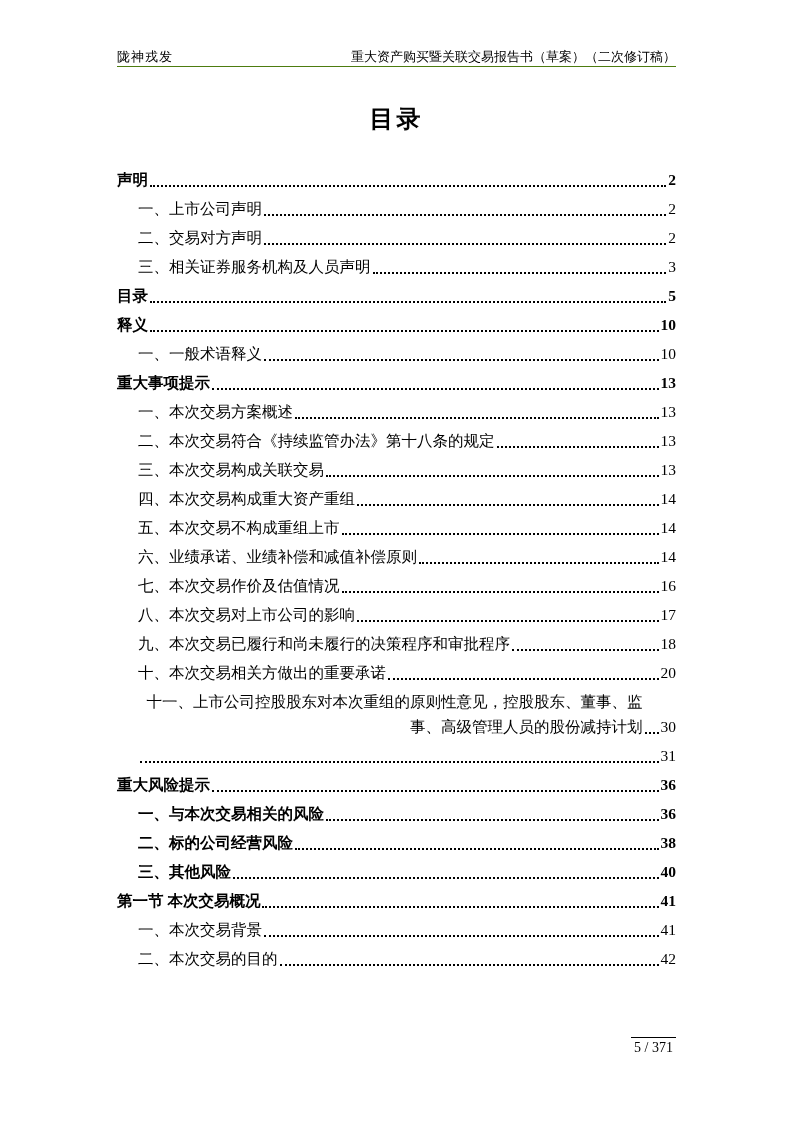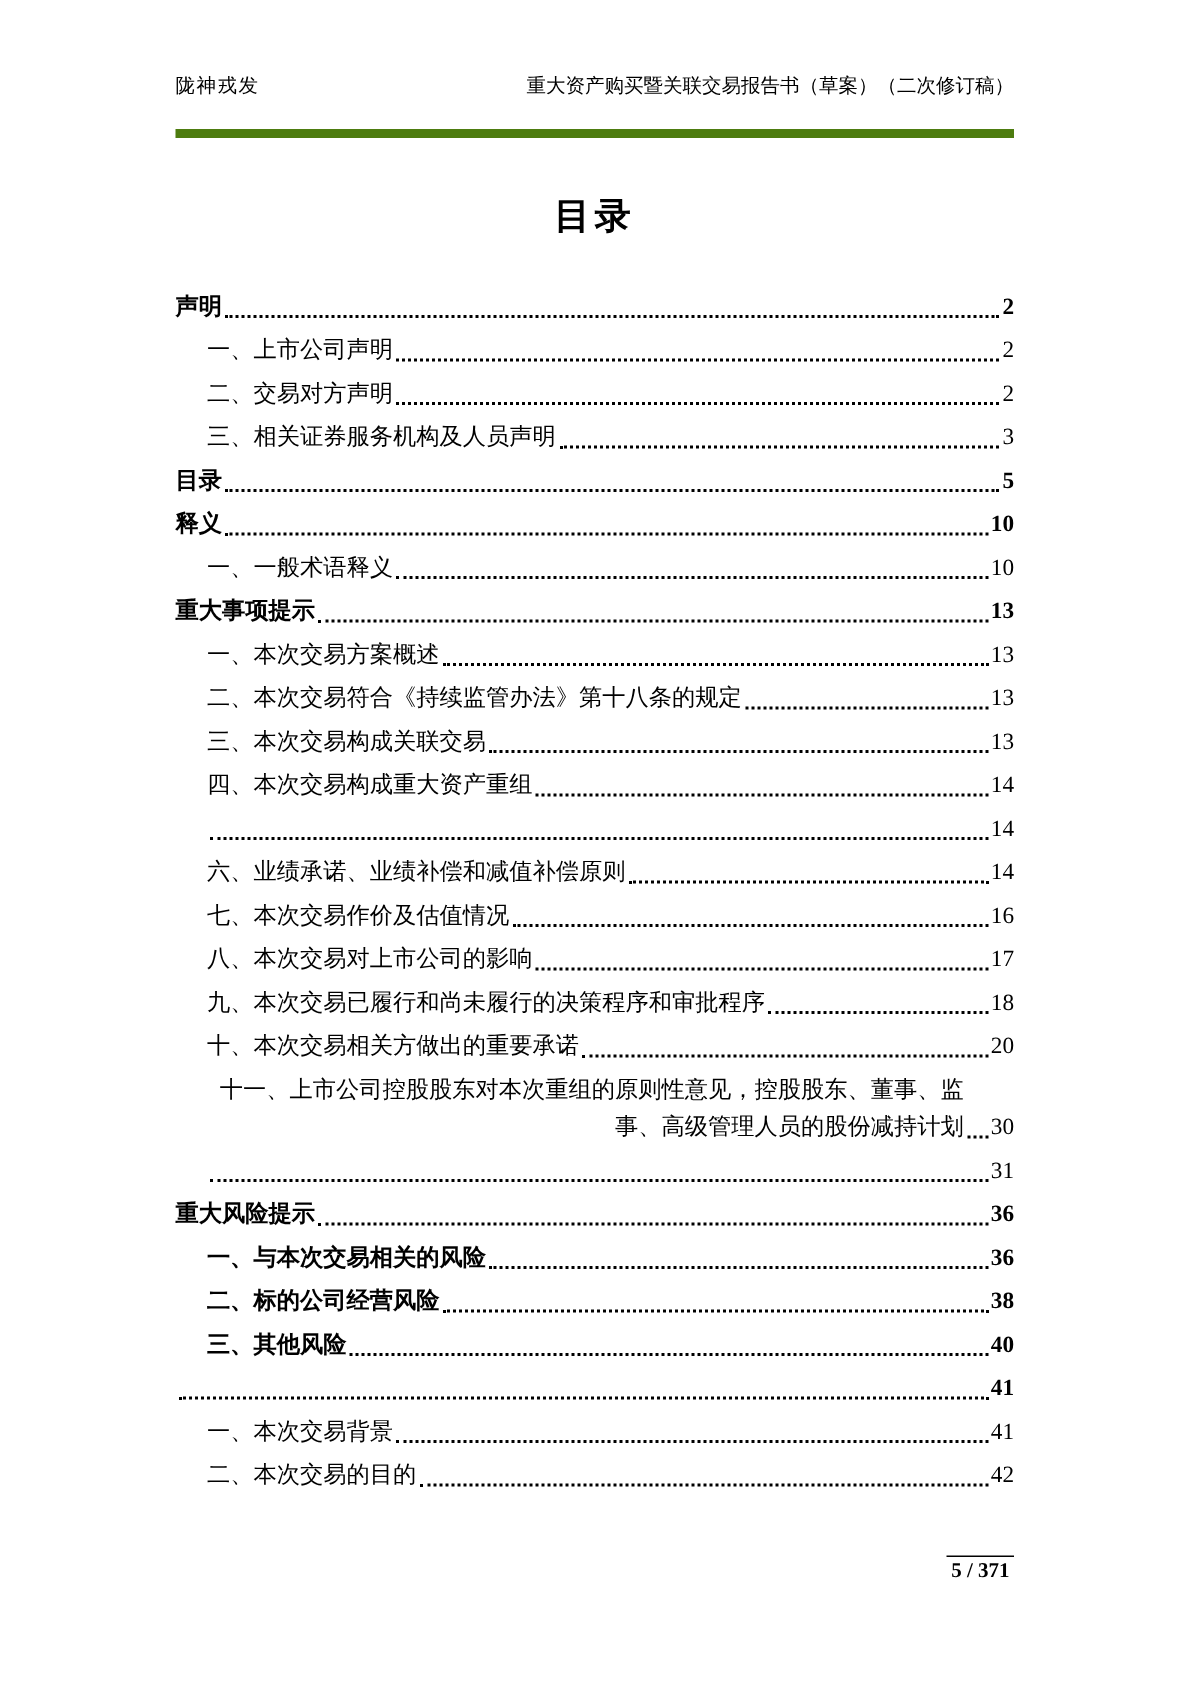--- a/index.html
+++ b/index.html
@@ -14,22 +14,22 @@
   .page {
     width: 793px; height: 1122px;
     padding: 48px 117px 0 117px;
     position: relative;
   }
   .doc-header {
     display: flex;
     justify-content: space-between;
     align-items: flex-end;
     font-size: 13px;
-    padding-bottom: 20px;
-    border-bottom: 6px solid #4d7c0f;
+    padding-bottom: 0;
+    border-bottom: 1px solid #4d7c0f;
   }
   .doc-header .hdr-left { letter-spacing: 1px; }
   .doc-title {
     text-align: center;
     font-size: 24px;
     font-weight: bold;
     margin-top: 36px;
     letter-spacing: 3px;
   }
   .toc { margin-top: 32px; }
@@ -48,21 +48,21 @@
     border-bottom: 2px dotted #000;
     margin: 0 2px 5px 2px;
   }
   .doc-footer {
     position: absolute;
     right: 117px;
     bottom: 66px;
   }
   .page-num {
     font-size: 14px;
-    font-weight: bold;
+    font-weight: normal;
     border-top: 1px solid #000;
     padding: 2px 3px 0 3px;
     display: inline-block;
     margin-top: 36px;
   }
 </style>
 </head>
 <body>
 
 <div class="page">
@@ -129,20 +129,21 @@
         <span class="toc-text">三、本次交易构成关联交易</span>
         <span class="toc-leader"></span>
         <span class="toc-page">13</span>
       </div>
       <div class="toc-entry level-1">
         <span class="toc-text">四、本次交易构成重大资产重组</span>
         <span class="toc-leader"></span>
         <span class="toc-page">14</span>
       </div>
       <div class="toc-entry level-1">
+        <span class="toc-text">五、本次交易不构成重组上市</span>
         <span class="toc-leader"></span>
         <span class="toc-page">14</span>
       </div>
       <div class="toc-entry level-1">
         <span class="toc-text">六、业绩承诺、业绩补偿和减值补偿原则</span>
         <span class="toc-leader"></span>
         <span class="toc-page">14</span>
       </div>
       <div class="toc-entry level-1">
         <span class="toc-text">七、本次交易作价及估值情况</span>
@@ -187,20 +188,21 @@
         <span class="toc-text">二、标的公司经营风险</span>
         <span class="toc-leader"></span>
         <span class="toc-page">38</span>
       </div>
       <div class="toc-entry level-1 bold">
         <span class="toc-text">三、其他风险</span>
         <span class="toc-leader"></span>
         <span class="toc-page">40</span>
       </div>
       <div class="toc-entry level-0 bold">
+        <span class="toc-text">第一节 本次交易概况</span>
         <span class="toc-leader"></span>
         <span class="toc-page">41</span>
       </div>
       <div class="toc-entry level-1">
         <span class="toc-text">一、本次交易背景</span>
         <span class="toc-leader"></span>
         <span class="toc-page">41</span>
       </div>
       <div class="toc-entry level-1">
         <span class="toc-text">二、本次交易的目的</span>

